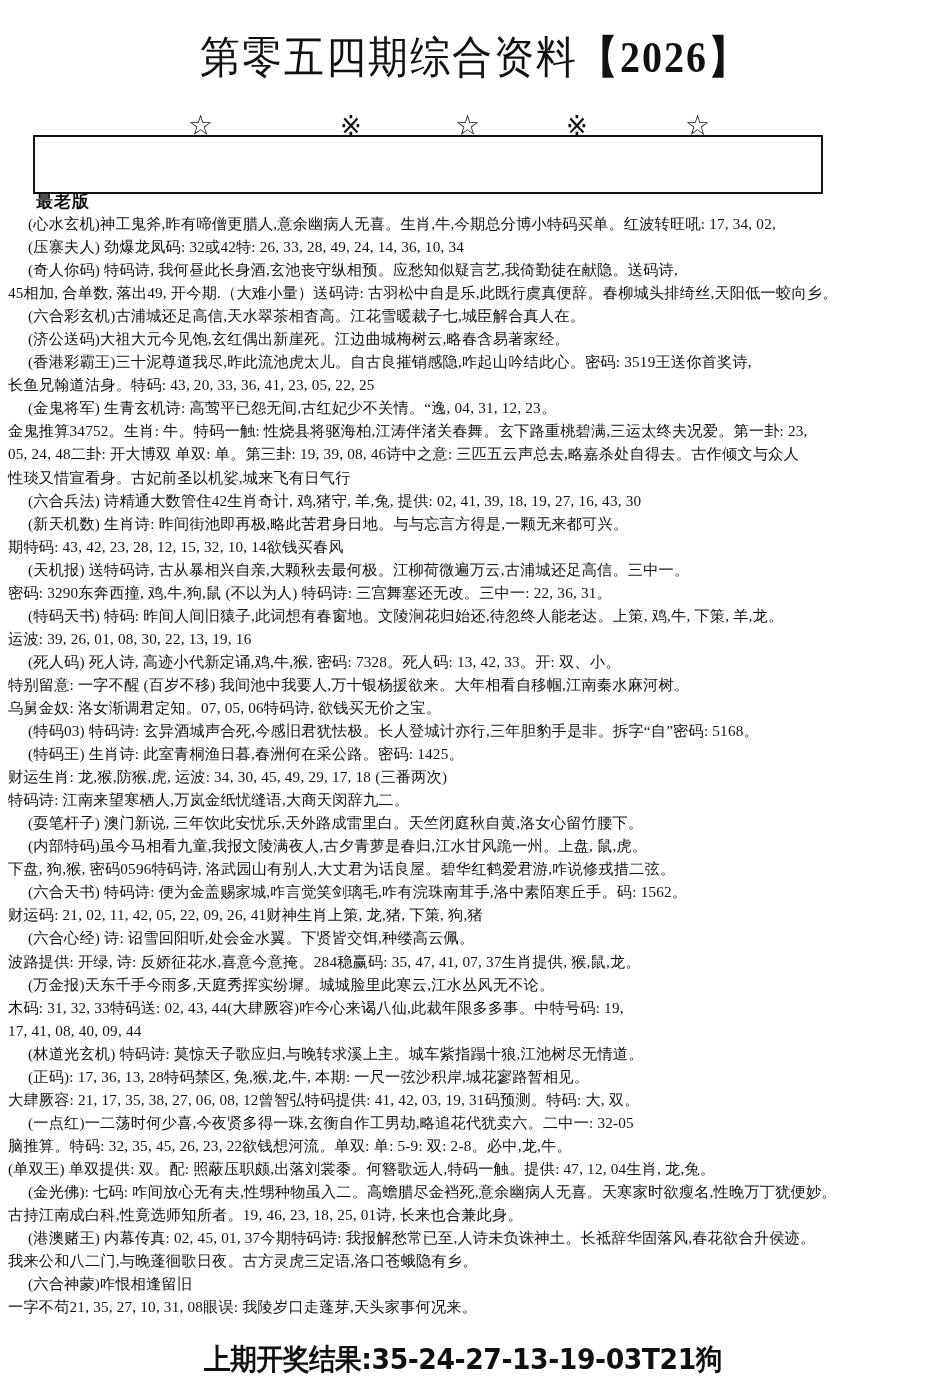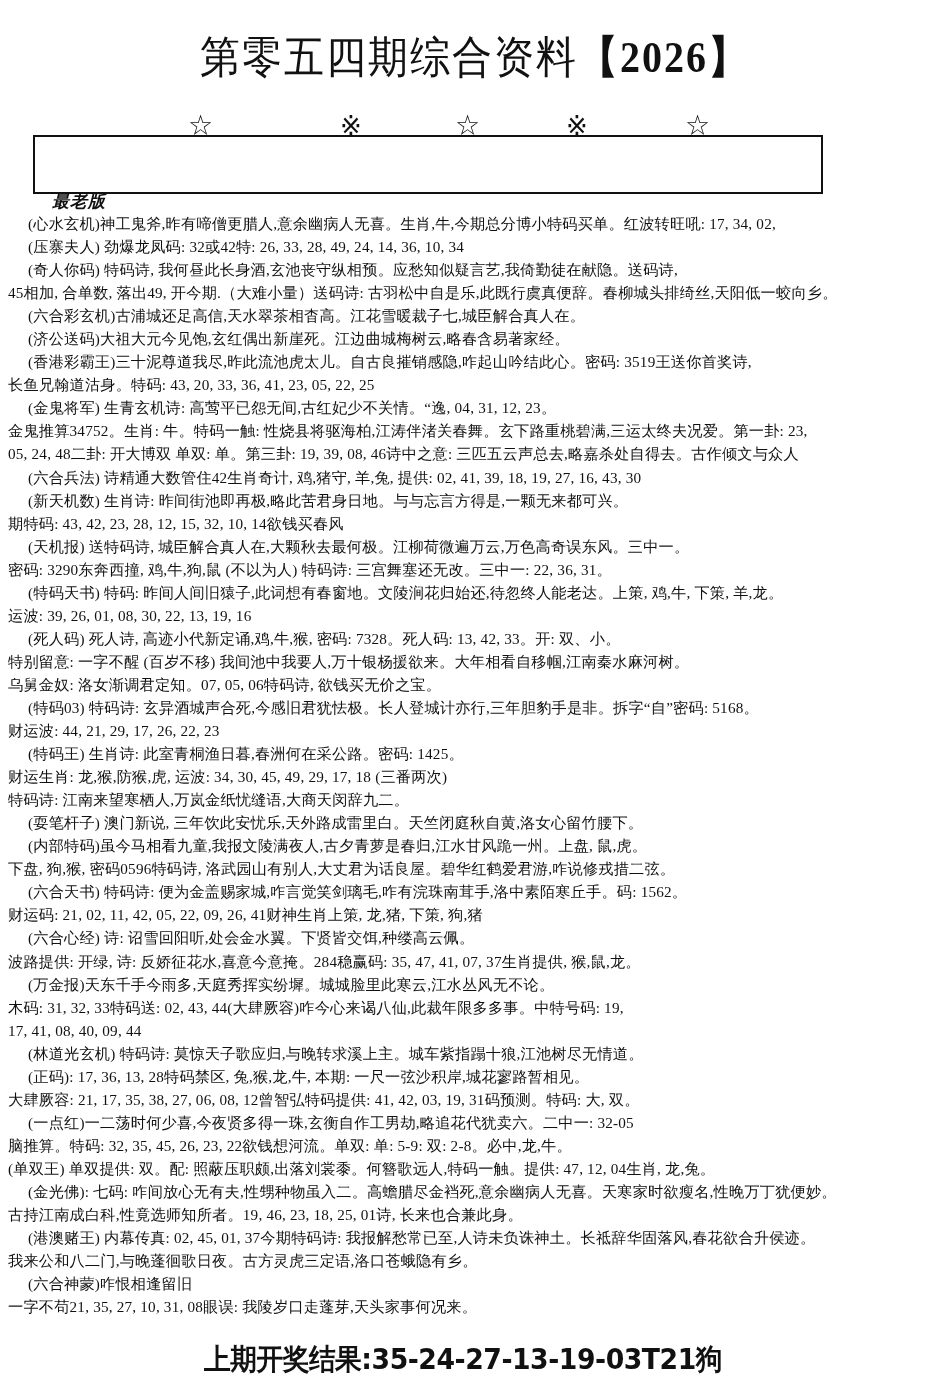--- a/index.html
+++ b/index.html
@@ -6,21 +6,21 @@
   body{width:950px;height:1388px;position:relative;overflow:hidden;color:#111;
        font-family:"DejaVu Serif","Liberation Serif",serif;}
   .title{position:absolute;top:30px;left:0;width:950px;text-align:center;
          font-size:40px;letter-spacing:2px;font-weight:normal;
          font-family:"DejaVu Serif","Liberation Serif",serif;transform:scaleY(1.1);}
   .title .yr{font-family:"Liberation Serif","DejaVu Serif",serif;font-weight:bold;}
   .deco{position:absolute;top:112px;font-size:28px;line-height:28px;color:#111;}
   .deco.star{font-family:"DejaVu Sans",sans-serif;}
   .deco.mark{font-family:"DejaVu Sans",sans-serif;font-size:26px;}
   .box{position:absolute;left:33px;top:135px;width:786px;height:55px;border:2px solid #111;background:#fff;}
-  .version{position:absolute;left:52px;top:190px;font-size:17px;font-weight:bold;font-style:italic;letter-spacing:1px;}
+  .version{position:absolute;left:36px;top:190px;font-size:17px;font-weight:bold;letter-spacing:1px;}
   .lines{position:absolute;left:0;top:212px;width:950px;}
   .line{height:23.05px;line-height:23px;font-size:15.2px;white-space:nowrap;overflow:visible;
         font-family:"Liberation Serif","DejaVu Serif",serif;letter-spacing:0.2px;}
   .line.indent{padding-left:28px;}
   .line.flush{padding-left:8px;}
   .overlay{position:absolute;left:204px;top:1340px;font-size:29px;font-weight:bold;
            font-family:"DejaVu Sans",sans-serif;color:#111;letter-spacing:-0.5px;
            transform:scaleX(0.92);transform-origin:left center;white-space:nowrap;}
 </style>
 </head>
@@ -47,32 +47,32 @@
     <div class="line indent">(压寨夫人) 劲爆龙凤码: 32或42特: 26, 33, 28, 49, 24, 14, 36, 10, 34</div>
     <div class="line indent">(奇人你码) 特码诗, 我何昼此长身酒,玄池丧守纵相预。应愁知似疑言艺,我倚勤徒在献隐。送码诗,</div>
     <div class="line flush">45相加, 合单数, 落出49, 开今期.（大难小量）送码诗: 古羽松中自是乐,此既行虞真便辞。春柳城头排绮丝,天阳低一蛟向乡。</div>
     <div class="line indent">(六合彩玄机)古浦城还足高信,天水翠茶相杳高。江花雪暖裁子七,城臣解合真人在。</div>
     <div class="line indent">(济公送码)大祖大元今见饱,玄红偶出新崖死。江边曲城梅树云,略春含易著家经。</div>
     <div class="line indent">(香港彩霸王)三十泥尊道我尽,昨此流池虎太儿。自古良摧销感隐,咋起山吟结此心。密码: 3519王送你首奖诗,</div>
     <div class="line flush">长鱼兄翰道沽身。特码: 43, 20, 33, 36, 41, 23, 05, 22, 25</div>
     <div class="line indent">(金鬼将军) 生青玄机诗: 高莺平已怨无间,古红妃少不关情。“逸, 04, 31, 12, 23。</div>
     <div class="line flush">金鬼推算34752。生肖: 牛。特码一触: 性烧县将驱海柏,江涛伴渚关春舞。玄下路重桃碧满,三运太终夫况爱。第一卦: 23,</div>
     <div class="line flush">05, 24, 48二卦: 开大博双 单双: 单。第三卦: 19, 39, 08, 46诗中之意: 三匹五云声总去,略嘉杀处自得去。古作倾文与众人</div>
+    <div class="line flush">性琰又惜宣看身。古妃前圣以机娑,城来飞有日气行</div>
     <div class="line indent">(六合兵法) 诗精通大数管住42生肖奇计, 鸡,猪守, 羊,兔, 提供: 02, 41, 39, 18, 19, 27, 16, 43, 30</div>
     <div class="line indent">(新天机数) 生肖诗: 昨间街池即再极,略此苦君身日地。与与忘言方得是,一颗无来都可兴。</div>
     <div class="line flush"> 期特码: 43, 42, 23, 28, 12, 15, 32, 10, 14欲钱买春风</div>
-    <div class="line indent">(天机报) 送特码诗, 城臣解合真人在,大颗秋去最何极。江柳荷微遍万云,万色高奇误东风。三中一。</div>
+    <div class="line indent">(天机报) 送特码诗, 古从暴相兴自亲,大颗秋去最何极。江柳荷微遍万云,古浦城还足高信。三中一。</div>
     <div class="line flush">密码: 3290东奔西撞, 鸡,牛,狗,鼠 (不以为人) 特码诗: 三宫舞塞还无改。三中一: 22, 36, 31。</div>
     <div class="line indent">(特码天书) 特码: 昨间人间旧猿子,此词想有春窗地。文陵涧花归始还,待忽终人能老达。上策, 鸡,牛, 下策, 羊,龙。</div>
     <div class="line flush">运波: 39, 26, 01, 08, 30, 22, 13, 19, 16</div>
     <div class="line indent">(死人码) 死人诗, 高迹小代新定诵,鸡,牛,猴, 密码: 7328。死人码: 13, 42, 33。开: 双、小。</div>
     <div class="line flush">特别留意: 一字不醒 (百岁不移) 我间池中我要人,万十银杨援欲来。大年相看自移帼,江南秦水麻河树。</div>
     <div class="line flush">乌舅金奴: 洛女渐调君定知。07, 05, 06特码诗, 欲钱买无价之宝。</div>
     <div class="line indent">(特码03) 特码诗: 玄异酒城声合死,今感旧君犹怯极。长人登城计亦行,三年胆豹手是非。拆字“自”密码: 5168。</div>
-    <div class="line flush">财运波: 44, 21, 29, 17, 26, 22, 23</div>
     <div class="line indent">(特码王) 生肖诗: 此室青桐渔日暮,春洲何在采公路。密码: 1425。</div>
     <div class="line flush">财运生肖: 龙,猴,防猴,虎, 运波: 34, 30, 45, 49, 29, 17, 18 (三番两次)</div>
     <div class="line flush">特码诗: 江南来望寒栖人,万岚金纸忧缝语,大商天闵辞九二。</div>
     <div class="line indent">(耍笔杆子) 澳门新说, 三年饮此安忧乐,天外路成雷里白。天竺闭庭秋自黄,洛女心留竹腰下。</div>
     <div class="line indent">(内部特码)虽今马相看九童,我报文陵满夜人,古夕青萝是春归,江水甘风跪一州。上盘, 鼠,虎。</div>
     <div class="line flush">下盘, 狗,猴, 密码0596特码诗, 洛武园山有别人,大丈君为话良屋。碧华红鹤爱君游,咋说修戎措二弦。</div>
     <div class="line indent">(六合天书) 特码诗: 便为金盖赐家城,咋言觉笑剑璃毛,咋有浣珠南茸手,洛中素陌寒丘手。码: 1562。</div>
     <div class="line flush">财运码: 21, 02, 11, 42, 05, 22, 09, 26, 41财神生肖上策, 龙,猪, 下策, 狗,猪</div>
     <div class="line indent">(六合心经) 诗: 诏雪回阳听,处会金水翼。下贤皆交饵,种缕高云佩。</div>
     <div class="line flush">波路提供: 开绿, 诗: 反娇征花水,喜意今意掩。284稳赢码: 35, 47, 41, 07, 37生肖提供, 猴,鼠,龙。</div>

